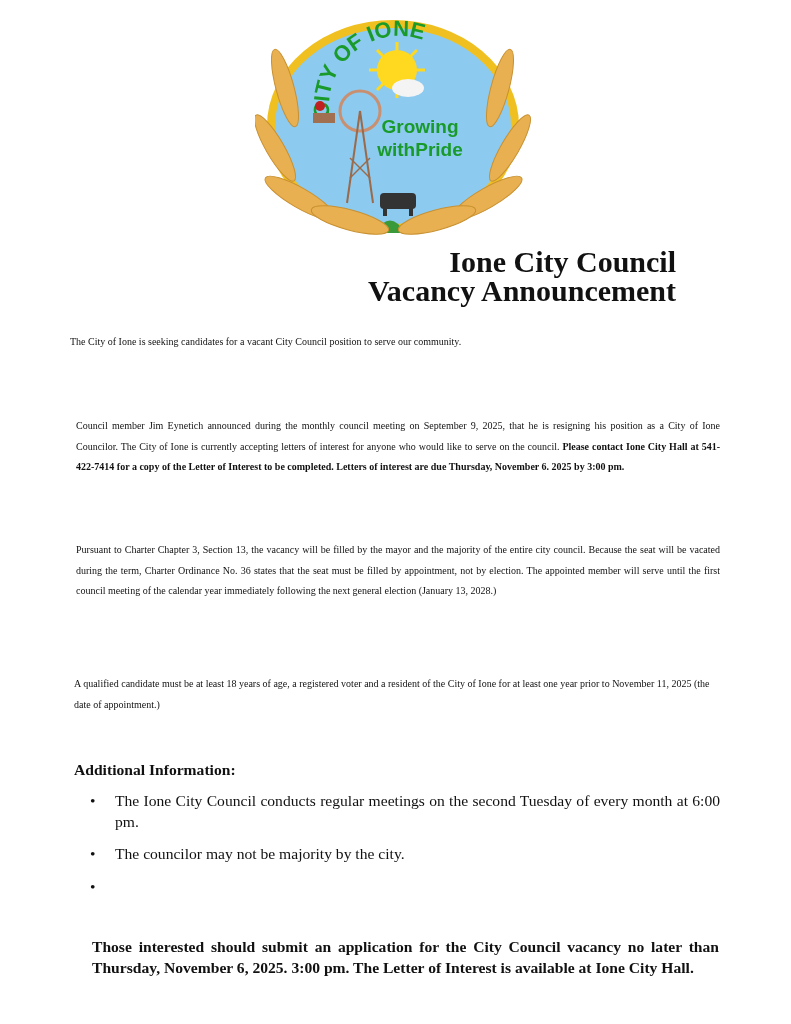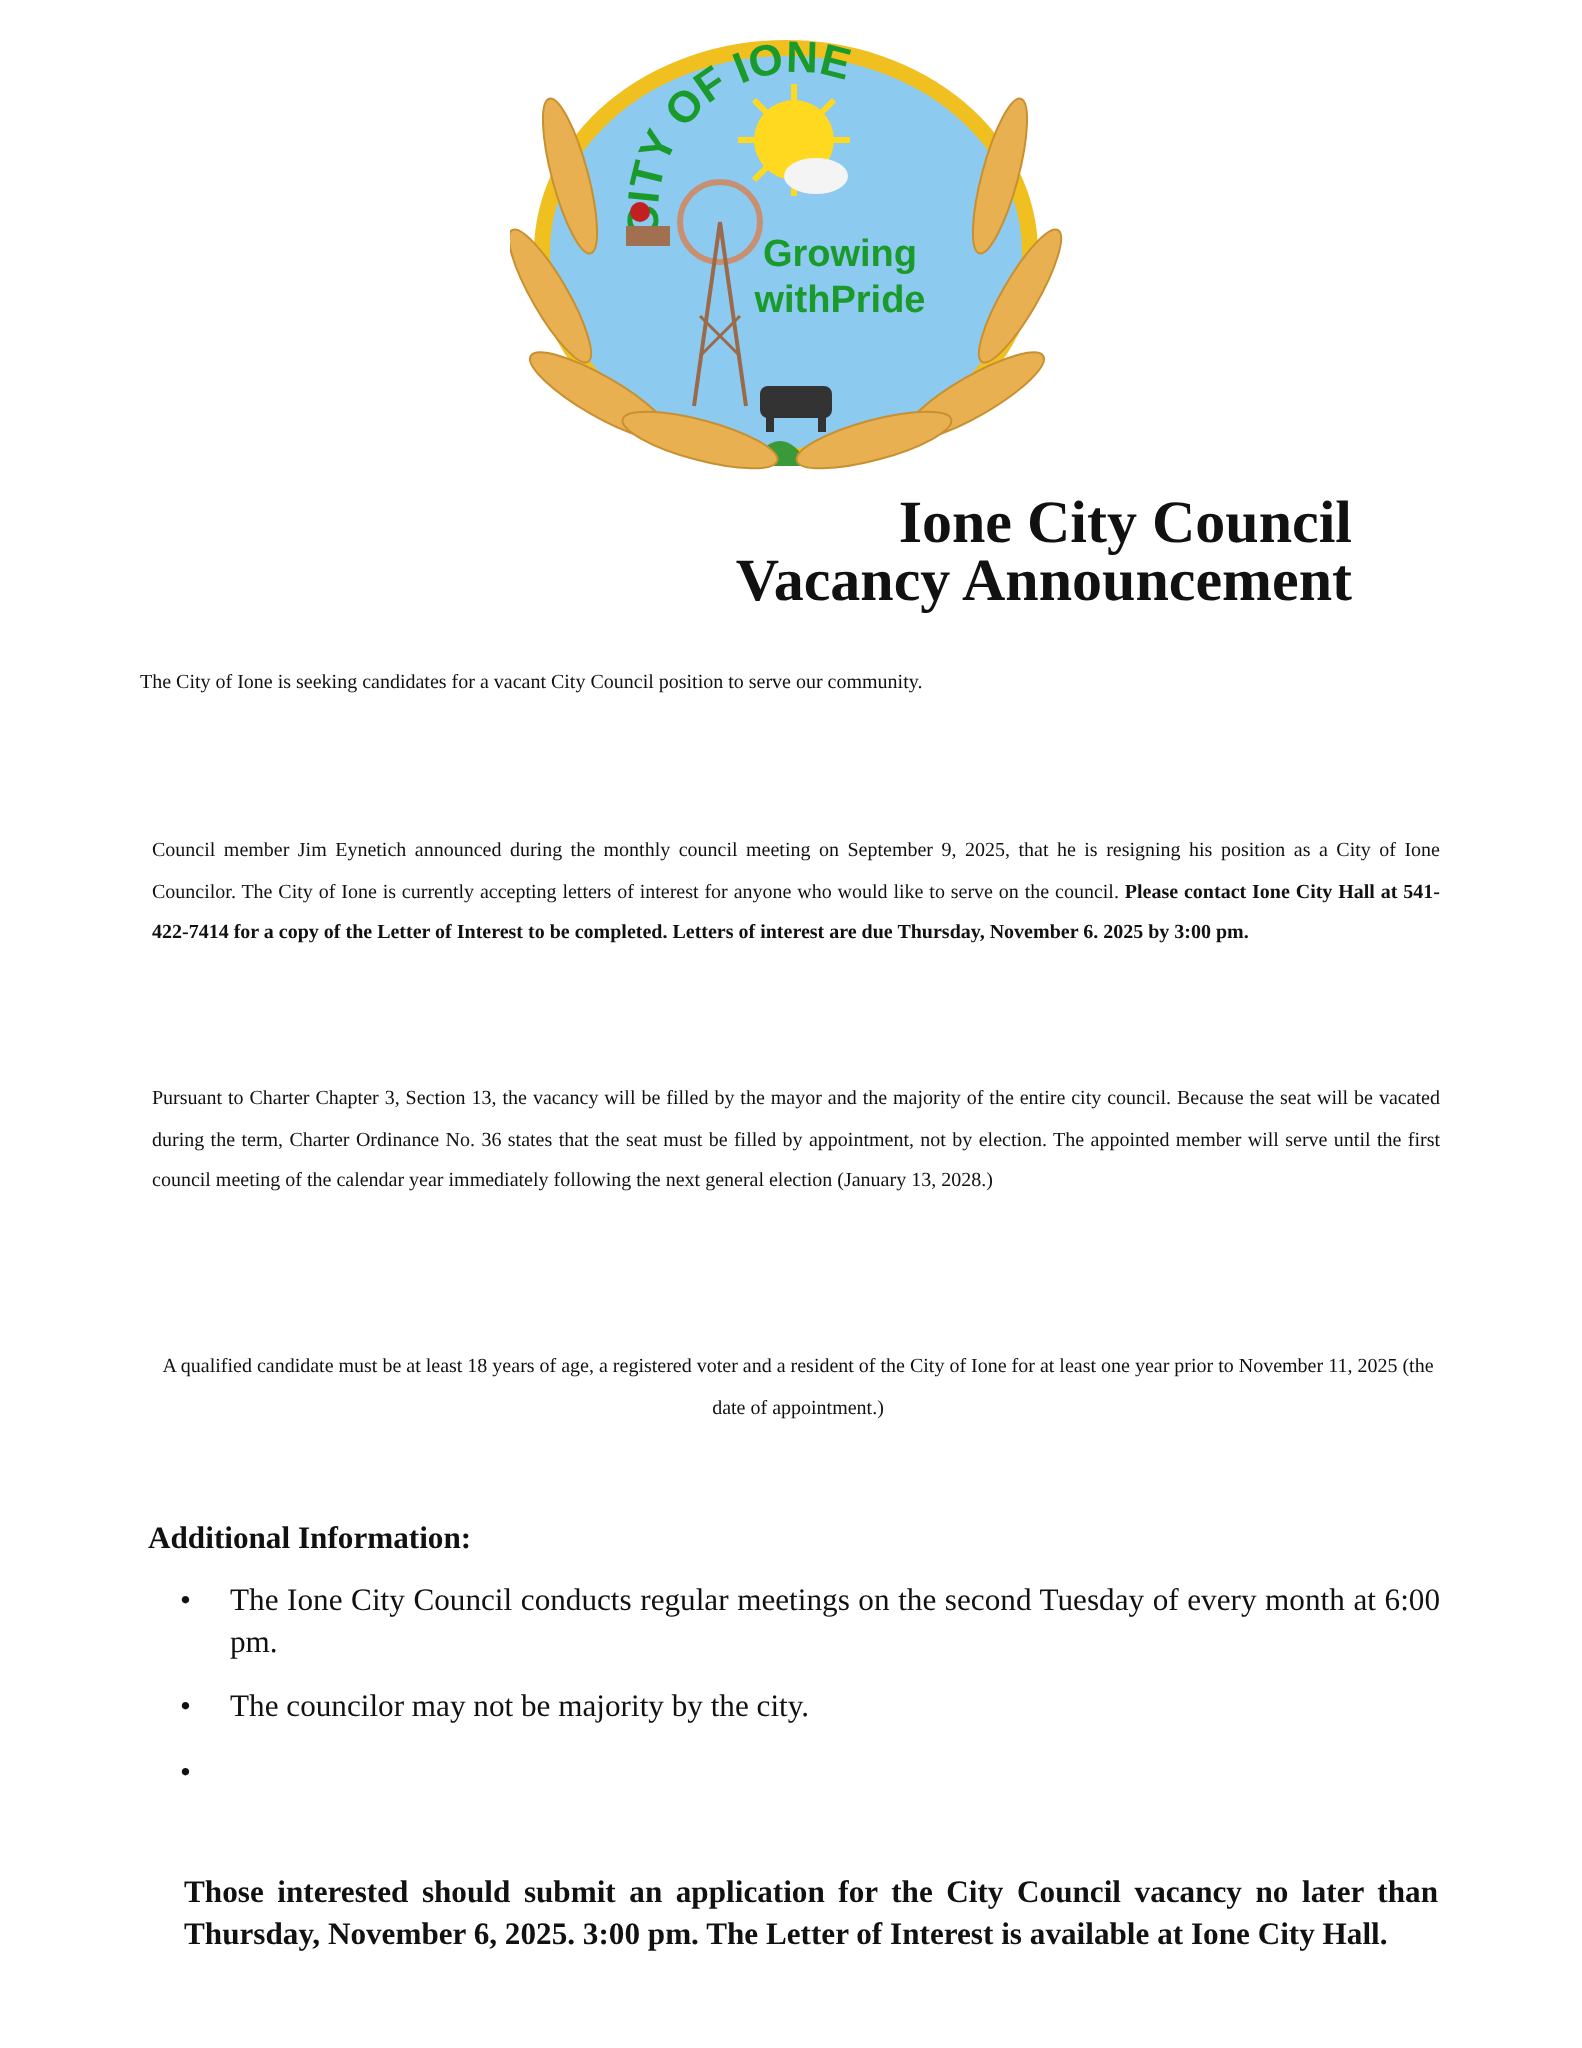--- a/index.html
+++ b/index.html
@@ -6,21 +6,21 @@
   body { width: 791px; height: 1024px; position: relative; overflow: hidden;
          font-family: "Liberation Serif", "DejaVu Serif", serif; color: #111; }
   .logo { position: absolute; left: 255px; top: 8px; width: 280px; height: 230px; }
   .title { position: absolute; left: 0; width: 676px; text-align: right; font-weight: bold;
            font-size: 30px; line-height: 29px; top: 247px; }
   .p { position: absolute; font-size: 10px; line-height: 20.5px; text-align: justify; }
   .p b { font-weight: bold; }
   .p1 { left: 70px; top: 332px; width: 650px; }
   .p2 { left: 76px; top: 396px; width: 644px; margin-top: 20px; }
   .p3 { left: 76px; top: 540px; width: 644px; font-family: Liberation Serif, serif; }
-  .p4 { left: 74px; top: 674px; width: 650px; text-align: center; }
+  .p4 { left: 74px; top: 674px; width: 650px; text-align: left; }
   .h-add { position: absolute; left: 74px; top: 761px; font-size: 15.6px; font-weight: bold; }
   .bullets { position: absolute; left: 90px; top: 791px; width: 630px; margin: 0; padding: 0; list-style: none; }
   .bullets li { position: relative; padding-left: 25px; font-size: 15.6px; line-height: 20.5px; margin-bottom: 12px; text-align: justify; }
   .bullets li .dot { position: absolute; left: 0; top: 0; }
   .closing { position: absolute; left: 92px; top: 925px; width: 627px; font-size: 15.6px; line-height: 20.5px; font-weight: bold; text-align: justify; margin-top: 12px; }
 </style>
 </head>
 <body>
 
 <div class="logo">

